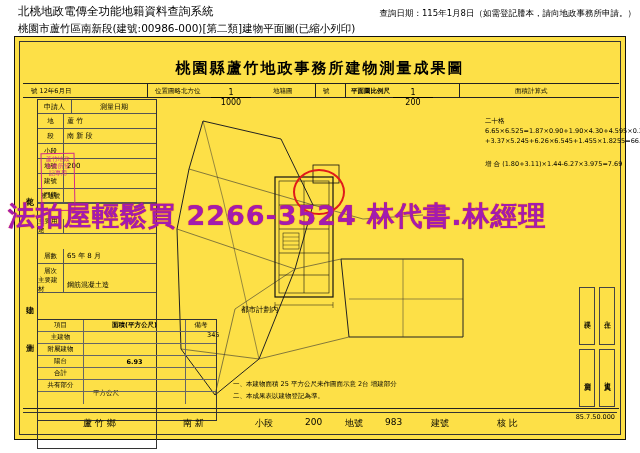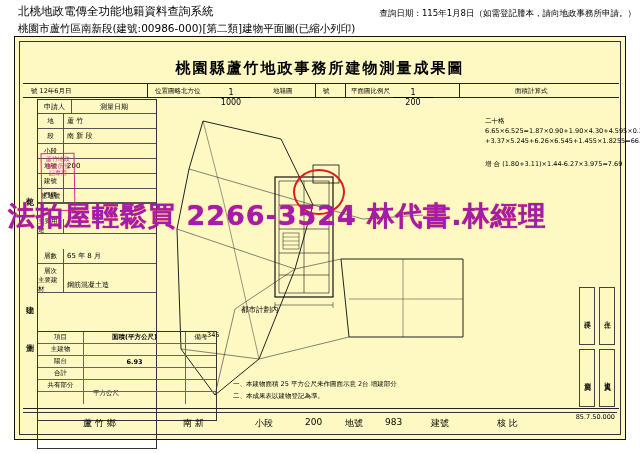--- a/index.html
+++ b/index.html
@@ -47,21 +47,21 @@
     white-space: nowrap;
   }
   
   .sheet {
     position: absolute;
     left: 14px;
     top: 36px;
     width: 612px;
     height: 404px;
     border: 1.2px solid #111;
-    background: #fef9c3;
+    background: #fde047;
     box-sizing: border-box;
   }
   .sheet-inner {
     position: absolute;
     left: 4px;
     top: 4px;
     right: 4px;
     bottom: 4px;
     border: 0.8px solid #333;
     box-sizing: border-box;
@@ -205,21 +205,21 @@
     font-size: 6.5px;
     line-height: 1.5;
     color: #000;
   }
   
   .bottom-table {
     position: absolute;
     left: 22px;
     bottom: 18px;
     width: 180px;
-    height: 90px;
+    height: 102px;
     border: 1px solid #333;
     box-sizing: border-box;
     font-size: 6.5px;
   }
   .bt-row {
     display: flex;
     height: 12px;
     border-bottom: 1px solid #666;
     box-sizing: border-box;
   }
@@ -309,21 +309,21 @@
 
     <div class="rule-v" style="left:132px; top:46px; height:14px;"></div>
     <div class="rule-v" style="left:300px; top:46px; height:14px;"></div>
     <div class="rule-v" style="left:330px; top:46px; height:14px;"></div>
     <div class="rule-v" style="left:444px; top:46px; height:14px;"></div>
 
     <div class="tiny" style="left:16px; top:50px;">號 12年6月日</div>
     <div class="tiny" style="left:140px; top:50px;">位置圖略北方位</div>
     <div class="tiny" style="left:258px; top:50px;">地籍圖</div>
     <div class="tiny" style="left:308px; top:50px;">號</div>
-    <div class="tiny" style="left:336px; top:50px;">平面圖比例尺</div>
+    <div class="tiny" style="left:336px; top:50px;font-weight:bold;">平面圖比例尺</div>
     <div class="tiny" style="left:500px; top:50px;">面積計算式</div>
 
     <div class="frac" style="left:196px; top:52px; width:40px;">
       <div>1</div>
       <div class="den">1000</div>
     </div>
     <div class="frac" style="left:378px; top:52px; width:40px;">
       <div>1</div>
       <div class="den">200</div>
     </div>
@@ -444,20 +444,25 @@
     <div class="sigbox" style="right:30px; top:312px; width:16px; height:58px;">測量員</div>
 
     <div class="bottom-table">
       <div class="bt-row">
         <div class="bt-c1">項目</div>
         <div class="bt-c2">面積(平方公尺)</div>
         <div class="bt-c3">備考</div>
       </div>
       <div class="bt-row">
         <div class="bt-c1">主建物</div>
+        <div class="bt-c2"></div>
+        <div class="bt-c3"></div>
+      </div>
+      <div class="bt-row">
+        <div class="bt-c1">附屬建物</div>
         <div class="bt-c2"></div>
         <div class="bt-c3"></div>
       </div>
       <div class="bt-row">
         <div class="bt-c1">陽台</div>
         <div class="bt-c2">6.93</div>
         <div class="bt-c3"></div>
       </div>
       <div class="bt-row">
         <div class="bt-c1">合計</div>

